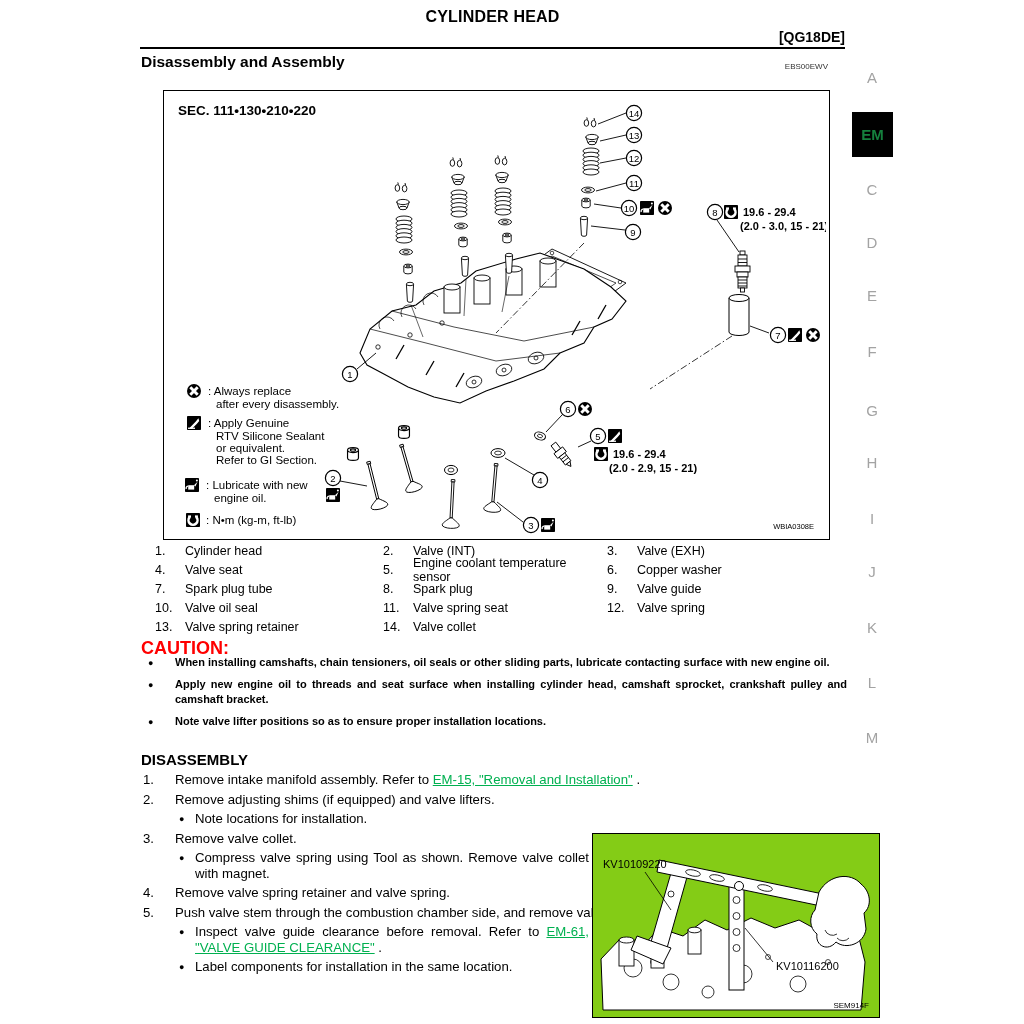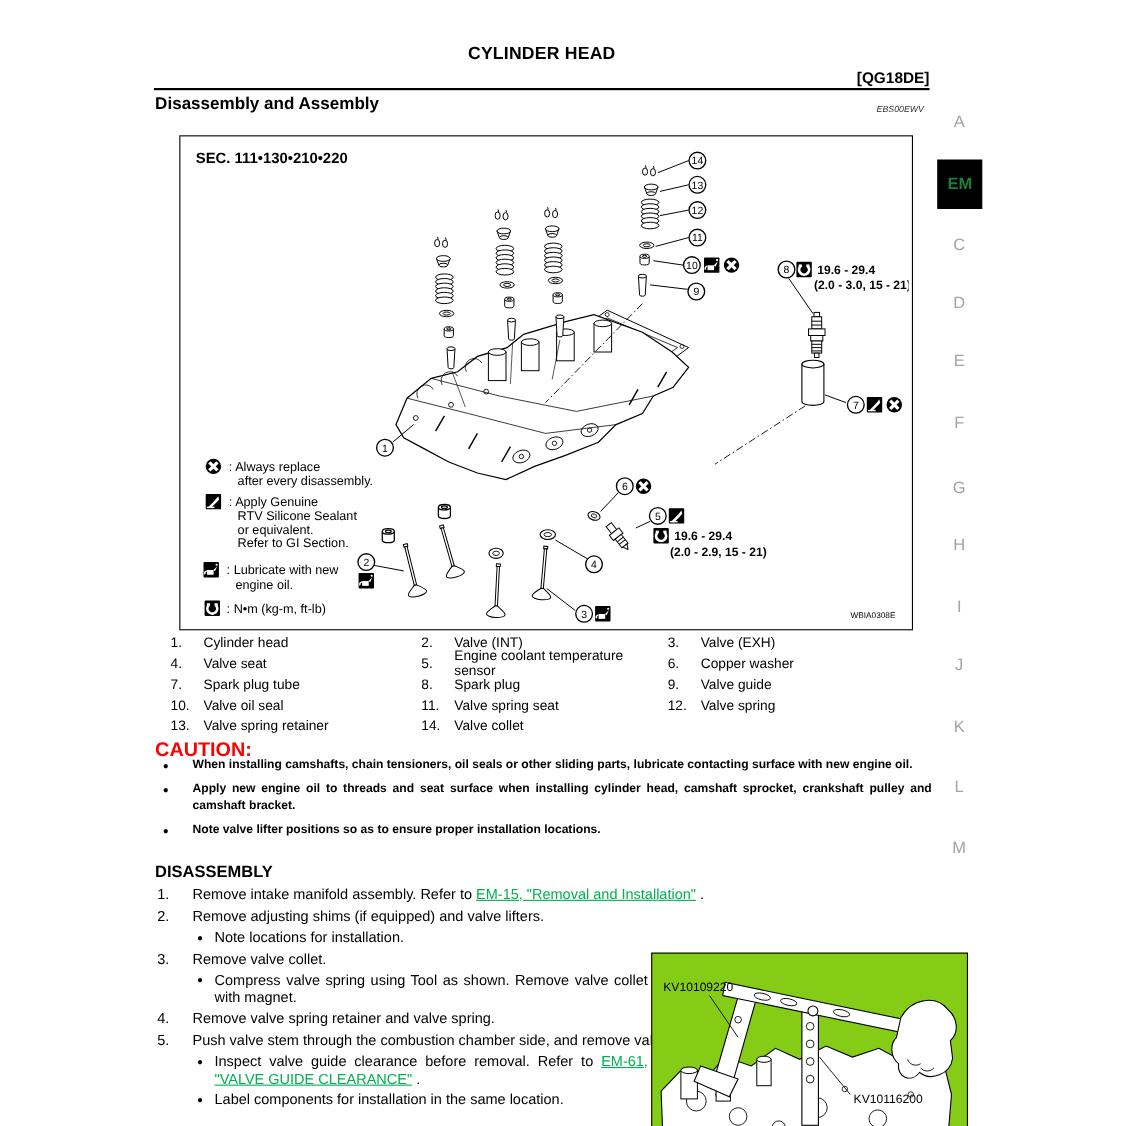--- a/index.html
+++ b/index.html
@@ -1,22 +1,22 @@
 <!DOCTYPE html>
 <html><head>
 <meta charset="utf-8">
 <style>
   html,body{margin:0;padding:0;}
   body{width:1024px;height:1024px;background:#fff;font-family:"Liberation Sans","DejaVu Sans",sans-serif;color:#000;position:relative;overflow:hidden;}
-  .abs{position:absolute;margin-top:33px;}
+  .abs{position:absolute;}
   .page-title{left:140px;top:8px;width:705px;text-align:center;font-size:16px;font-weight:bold;letter-spacing:.2px;}
   .variant{top:29px;right:179px;font-size:14px;font-weight:bold;}
   .rule{left:140px;top:47px;width:705px;height:2px;background:#000;}
   .sec-title{left:141px;top:53px;font-size:15.5px;font-weight:bold;text-align:right;}
-  .doc-code{top:62px;right:184px;font-size:8px;font-style:italic;color:#333;}
+  .doc-code{top:62px;right:196px;font-size:8px;color:#333;}
   .diagram-box{left:163px;top:90px;width:665px;height:448px;border:1.5px solid #000;background:#fff;}
   .parts{left:155px;top:541px;display:grid;grid-template-columns:30px 198px 30px 194px 30px 180px;grid-auto-rows:19px;font-size:12.5px;align-items:center;}
   .caution-label{left:141px;top:638px;font-size:18px;font-weight:bold;color:#f00;}
   .caution{left:141px;top:655px;width:706px;font-size:11px;font-weight:bold;line-height:15.5px;}
   .cit{position:relative;padding-left:34px;text-align:justify;margin-bottom:6px;}
   .cit:before{content:"●";position:absolute;left:7px;top:1px;font-size:9px;}
   .dis-head{left:141px;top:751px;font-size:15px;font-weight:bold;}
   .steps{left:141px;top:772px;width:706px;font-size:13.2px;line-height:15.5px;}
   .step{position:relative;padding-left:34px;margin-bottom:4px;}
   .step .n{position:absolute;left:2px;top:0;}

